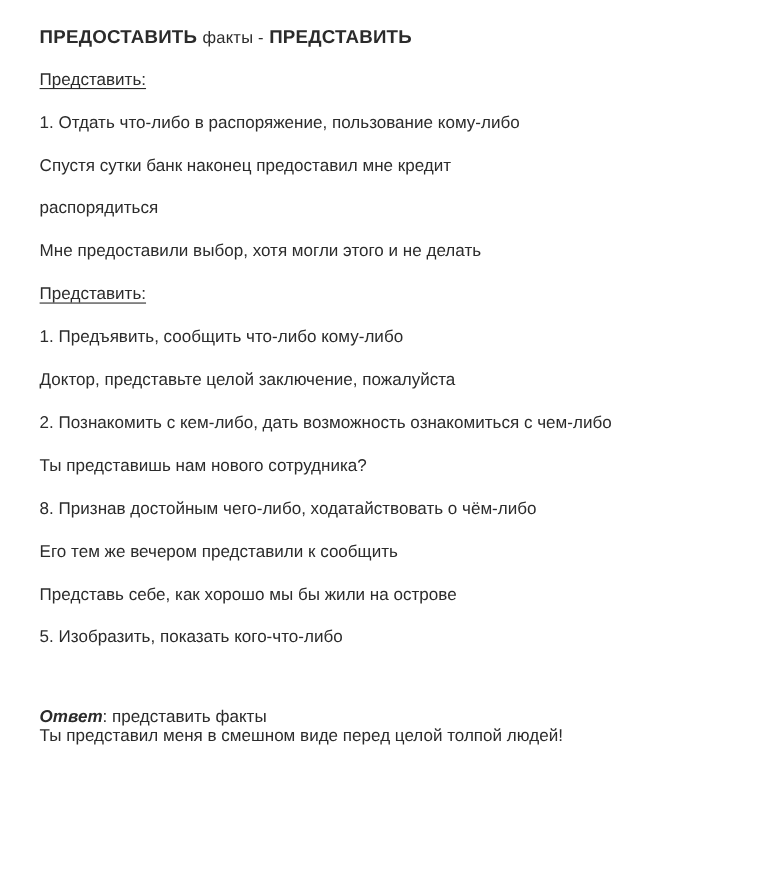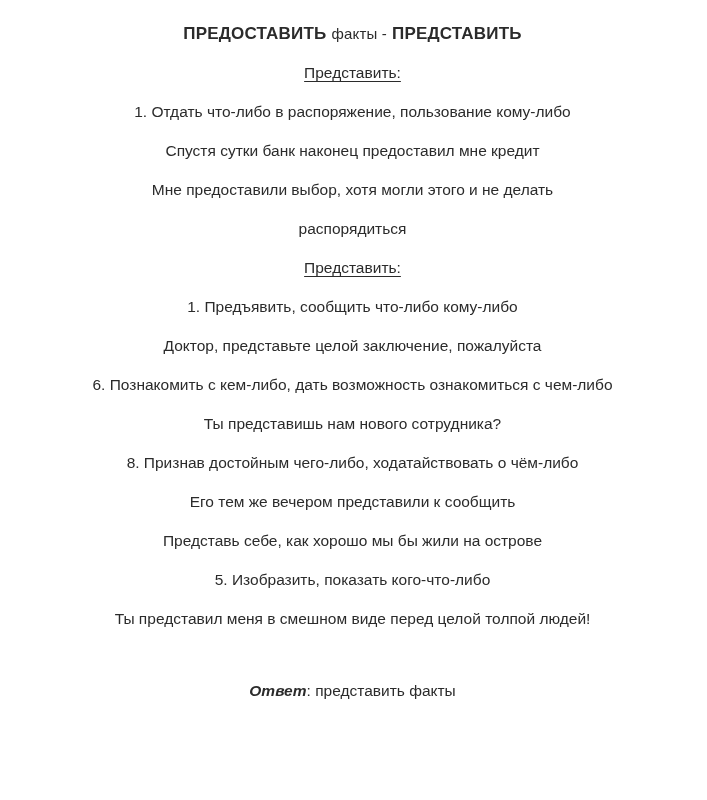--- a/index.html
+++ b/index.html
@@ -14,21 +14,20 @@
     font-family: "Liberation Sans", "DejaVu Sans", sans-serif;
     color: #2b2b2b;
     -webkit-font-smoothing: antialiased;
   }
   .page {
     box-sizing: border-box;
     width: 707px;
     height: 648px;
     padding: 24px 38px 20px 36px;
     background: #ffffff;
-    text-align: center;
   }
   .title {
     margin: 0 0 20px 0;
     font-size: 17px;
     font-weight: 700;
     letter-spacing: 0.2px;
   }
   .title .t-normal {
     font-weight: 400;
     font-size: 15px;
@@ -56,30 +55,30 @@
 <body>
 
 <div class="page">
 
   <h1 class="title"><span>ПРЕДОСТАВИТЬ</span> <span class="t-normal">факты -</span> <span>ПРЕДСТАВИТЬ</span></h1>
 
   <p class="line heading">Представить:</p>
 
   <p class="line">1. Отдать что-либо в распоряжение, пользование кому-либо</p>
   <p class="line">Спустя сутки банк наконец предоставил мне кредит</p>
+  <p class="line">распорядиться</p>
   <p class="line">Мне предоставили выбор, хотя могли этого и не делать</p>
-  <p class="line">распорядиться</p>
 
   <p class="line heading">Представить:</p>
 
   <p class="line">1. Предъявить, сообщить что-либо кому-либо</p>
   <p class="line">Доктор, представьте целой заключение, пожалуйста</p>
-  <p class="line">6. Познакомить с кем-либо, дать возможность ознакомиться с чем-либо</p>
+  <p class="line">2. Познакомить с кем-либо, дать возможность ознакомиться с чем-либо</p>
   <p class="line">Ты представишь нам нового сотрудника?</p>
   <p class="line">8. Признав достойным чего-либо, ходатайствовать о чём-либо</p>
   <p class="line">Его тем же вечером представили к сообщить</p>
   <p class="line">Представь себе, как хорошо мы бы жили на острове</p>
   <p class="line">5. Изобразить, показать кого-что-либо</p>
+  <p class="line answer"><span class="answer-label">Ответ</span><span>: представить факты</span></p>
+
   <p class="line">Ты представил меня в смешном виде перед целой толпой людей!</p>
-
-  <p class="line answer"><span class="answer-label">Ответ</span><span>: представить факты</span></p>
 
 </div>
 
 </body></html>

